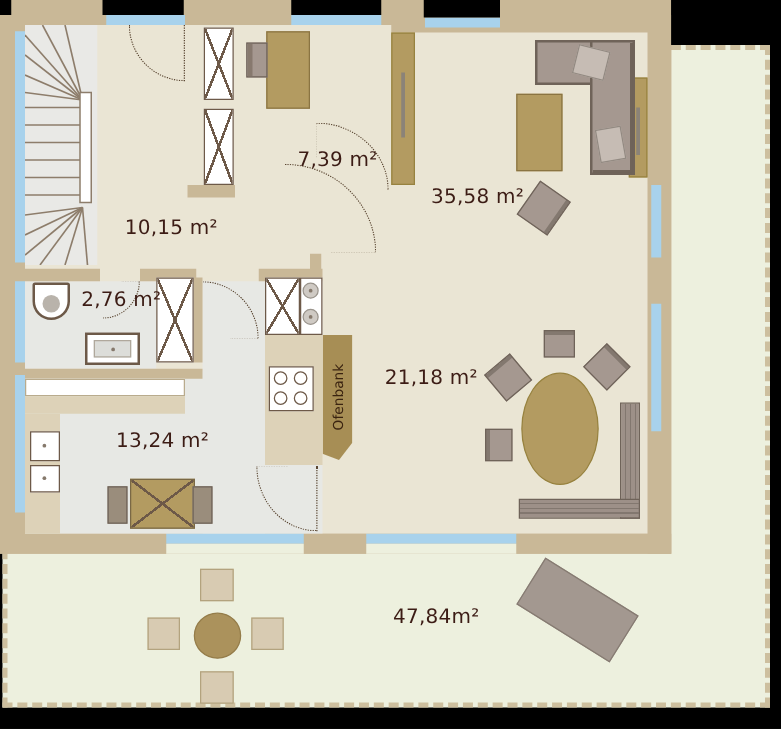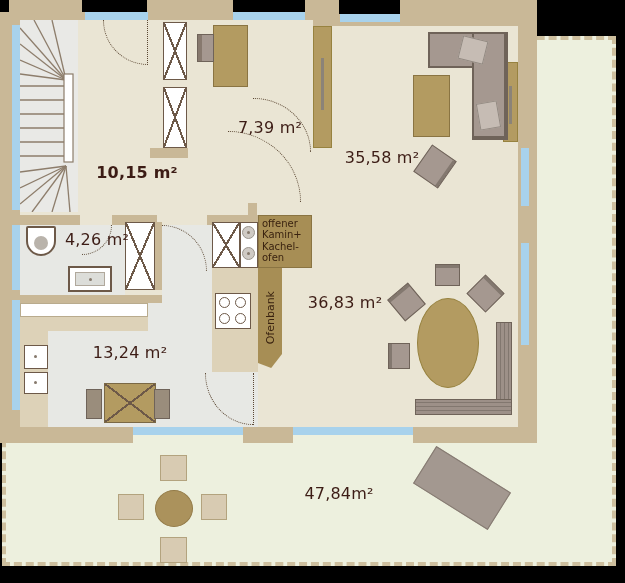--- a/index.html
+++ b/index.html
@@ -165,24 +165,20 @@
   <div class="abs whitebox" style="left:215px;top:293px;width:36px;height:36px;">
     <span class="burner" style="left:3px;top:3px;"></span>
       <span class="burner" style="left:19px;top:3px;"></span>
     <span class="burner" style="left:3px;top:19px;"></span>
       <span class="burner" style="left:19px;top:19px;"></span>
   </div>
   <div class="abs xbox xbox-tan" style="left:104px;top:383px;width:52px;height:40px;"></div>
   <div class="abs grayfurn" style="left:86px;top:389px;width:16px;height:30px;background:#9a8d7c;"></div>
   <div class="abs grayfurn" style="left:154px;top:389px;width:16px;height:30px;background:#9a8d7c;"></div>
 
-  <div class="abs fire-text" style="left:258px;top:215px;width:54px;height:53px;background:var(--fire);border:1px solid #8a7442;">offener
-Kamin+
-Kachel-
-ofen</div>
   <div class="abs ofenbank" style="left:258px;top:268px;width:24px;height:100px;background:var(--fire);clip-path:polygon(0 0,100% 0,100% 86%,55% 100%,0 95%);">
     <span class="vtext">Ofenbank</span>
   </div>
 
   <div class="abs" style="left:417px;top:298px;width:62px;height:90px;background:var(--tan);border:1px solid #97823f;border-radius:50%;"></div>
   <div class="abs grayfurn" style="left:435px;top:264px;width:25px;height:22px;box-shadow:inset 0 4px 0 -1px #83786f;"></div>
   <div class="abs grayfurn" style="left:472px;top:280px;width:27px;height:27px;transform:rotate(45deg);box-shadow:inset 0 4px 0 -1px #83786f;"></div>
   <div class="abs grayfurn" style="left:393px;top:288px;width:27px;height:28px;transform:rotate(-40deg);box-shadow:inset 0 4px 0 -1px #83786f;"></div>
   <div class="abs grayfurn" style="left:388px;top:343px;width:22px;height:26px;box-shadow:inset 4px 0 0 -1px #83786f;"></div>
   <div class="abs bench-v" style="left:496px;top:322px;width:16px;height:93px;"></div>
@@ -197,21 +193,21 @@
 
   <div class="arc arc-bl" style="left:103px;top:20px;width:45px;height:45px;"></div>
   <div class="abs leaf" style="left:147px;top:20px;width:1px;height:45px;"></div>
   <div class="arc arc-tr" style="left:253px;top:98px;width:58px;height:54px;"></div>
   <div class="arc arc-tr" style="left:228px;top:131px;width:73px;height:71px;"></div>
   <div class="arc arc-tr" style="left:162px;top:225px;width:45px;height:46px;"></div>
   <div class="arc arc-br" style="left:82px;top:225px;width:30px;height:30px;"></div>
   <div class="arc arc-bl" style="left:205px;top:373px;width:48px;height:52px;"></div>
   <div class="abs leaf" style="left:253px;top:373px;width:1px;height:52px;"></div>
 
-  <div class="area-label" style="left:137px;top:172px;font-weight:bold;">10,15 m²</div>
+  <div class="area-label" style="left:137px;top:182px;">10,15 m²</div>
   <div class="area-label" style="left:270px;top:99px;margin-top:28px;">7,39 m²</div>
   <div class="area-label" style="left:382px;top:157px;">35,58 m²</div>
-  <div class="area-label" style="left:97px;top:239px;">4,26 m²</div>
+  <div class="area-label" style="left:97px;top:239px;">2,76 m²</div>
   <div class="area-label" style="left:130px;top:352px;">13,24 m²</div>
-  <div class="area-label" style="left:345px;top:302px;">36,83 m²</div>
-  <div class="area-label" style="left:339px;top:493px;">47,84m²</div>
+  <div class="area-label" style="left:345px;top:302px;">21,18 m²</div>
+  <div class="area-label" style="left:349px;top:493px;">47,84m²</div>
 
 </div>
 
 </body></html>

